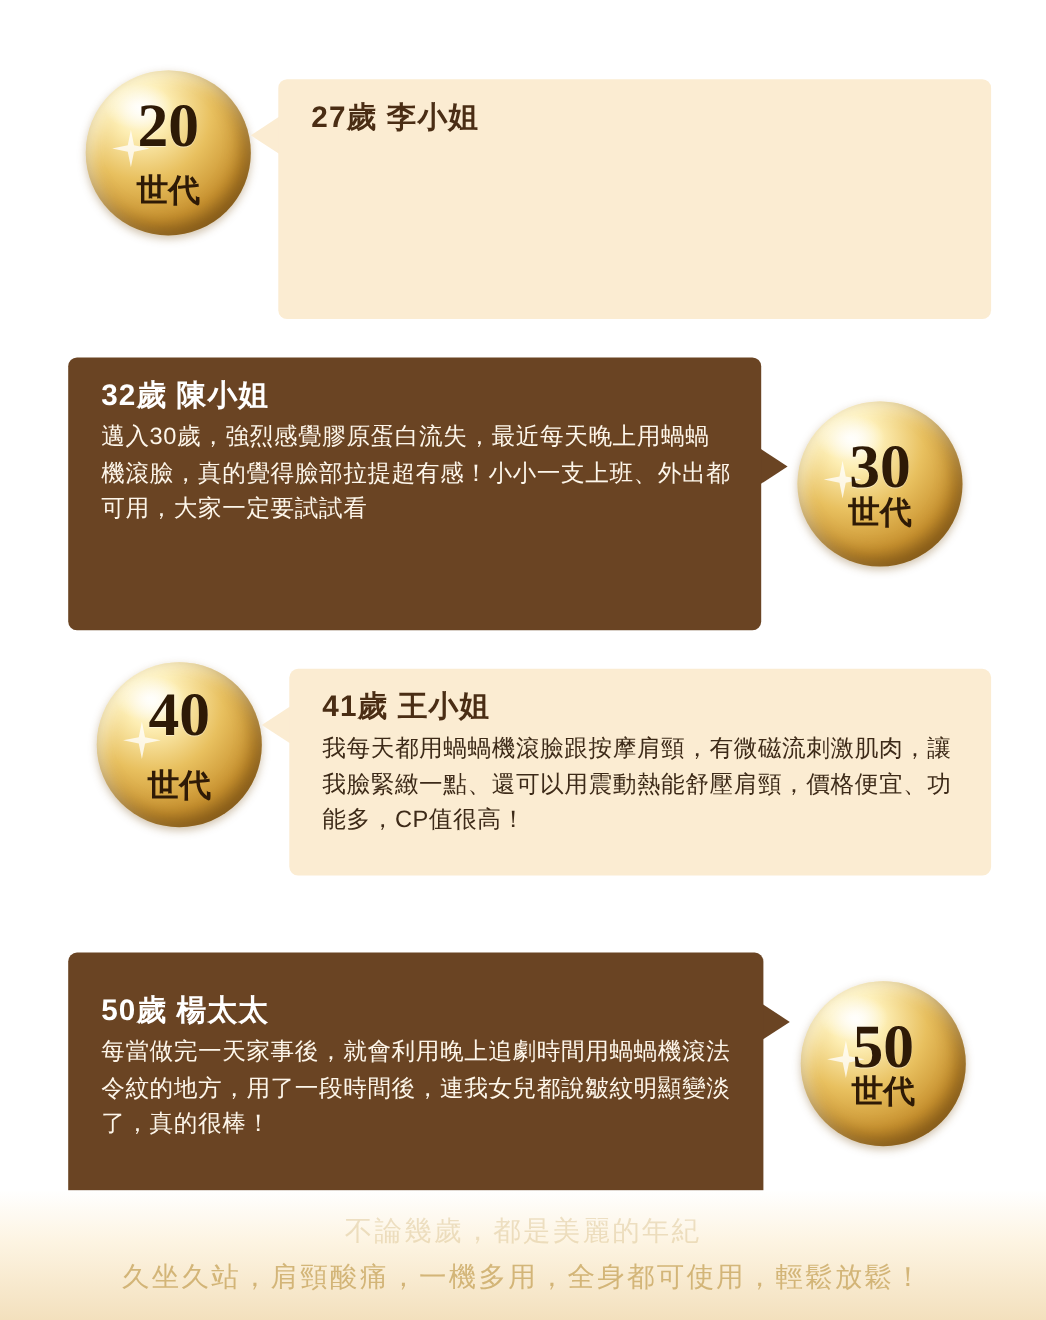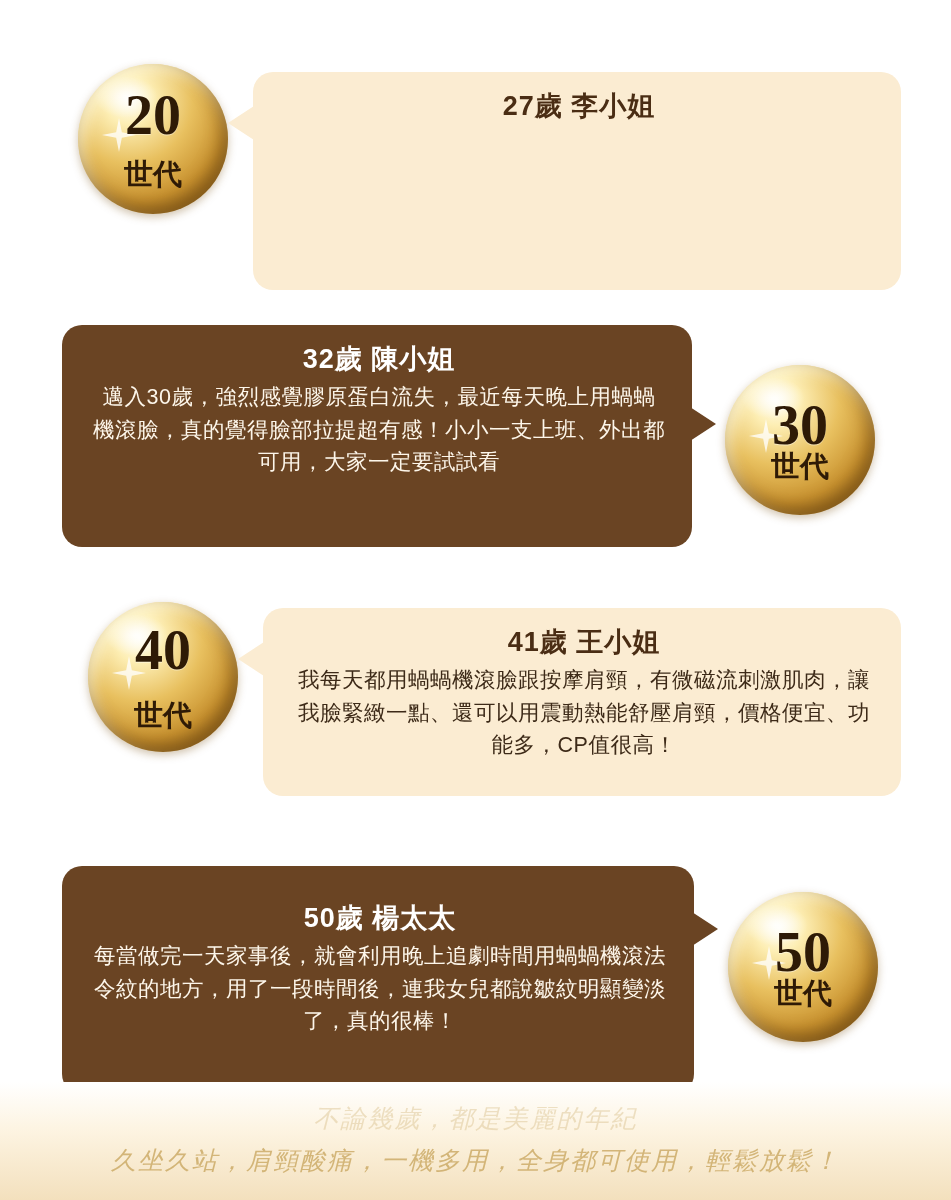--- a/index.html
+++ b/index.html
@@ -24,24 +24,23 @@
 
   
   .row {
     position: absolute;
     left: 0;
     width: 951px;
   }
 
   .bubble {
     position: absolute;
-    border-radius: 20px;
+    border-radius: 8px;
     box-sizing: border-box;
     padding: 18px 26px 20px 30px;
-    text-align: center;
   }
 
   .bubble.light {
     background: #fbecd2;
   }
   .bubble.dark {
     background: #6a4423;
   }
 
   .bubble .who {
@@ -140,21 +139,20 @@
 
   
   .bottom-strip {
     position: absolute;
     left: 0;
     bottom: 0;
     width: 951px;
     height: 118px;
     background: linear-gradient(180deg, #ffffff 0%, #fdf4e2 40%, #f3e0bd 100%);
     overflow: hidden;
-    font-style: italic;
   }
   .bottom-strip .faded-line {
     position: absolute;
     left: 0;
     width: 951px;
     text-align: center;
     color: #d9c08c;
     font-size: 25px;
     letter-spacing: 2px;
     white-space: nowrap;
@@ -183,21 +181,21 @@
 
   <div class="row" style="top:325px;height:230px;">
     <div class="badge" style="left:725px;top:40px;">
       <svg class="sparkle" viewBox="0 0 40 40">
         <path d="M20 2 L23 17 L38 20 L23 23 L20 38 L17 23 L2 20 L17 17 Z" fill="#ffffff" opacity="0.85"></path>
       </svg>
       <div class="num">30</div>
       <div class="gen">世代</div>
     </div>
     <div class="pointer right-dark" style="left:690px;top:82px;"></div>
-    <div class="bubble dark" style="left:62px;top:0px;width:630px;height:222px;">
+    <div class="bubble dark" style="left:62px;top:0px;width:630px;height:248px;">
       <p class="who">32歲 陳小姐</p>
       <p class="body">邁入30歲，強烈感覺膠原蛋白流失，最近每天晚上用蝸蝸機滾臉，真的覺得臉部拉提超有感！小小一支上班、外出都可用，大家一定要試試看</p>
     </div>
   </div>
 
   <div class="row" style="top:600px;height:210px;">
     <div class="badge" style="left:88px;top:2px;gap:24px;">
       <svg class="sparkle" viewBox="0 0 40 40">
         <path d="M20 2 L23 17 L38 20 L23 23 L20 38 L17 23 L2 20 L17 17 Z" fill="#ffffff" opacity="0.85"></path>
       </svg>

